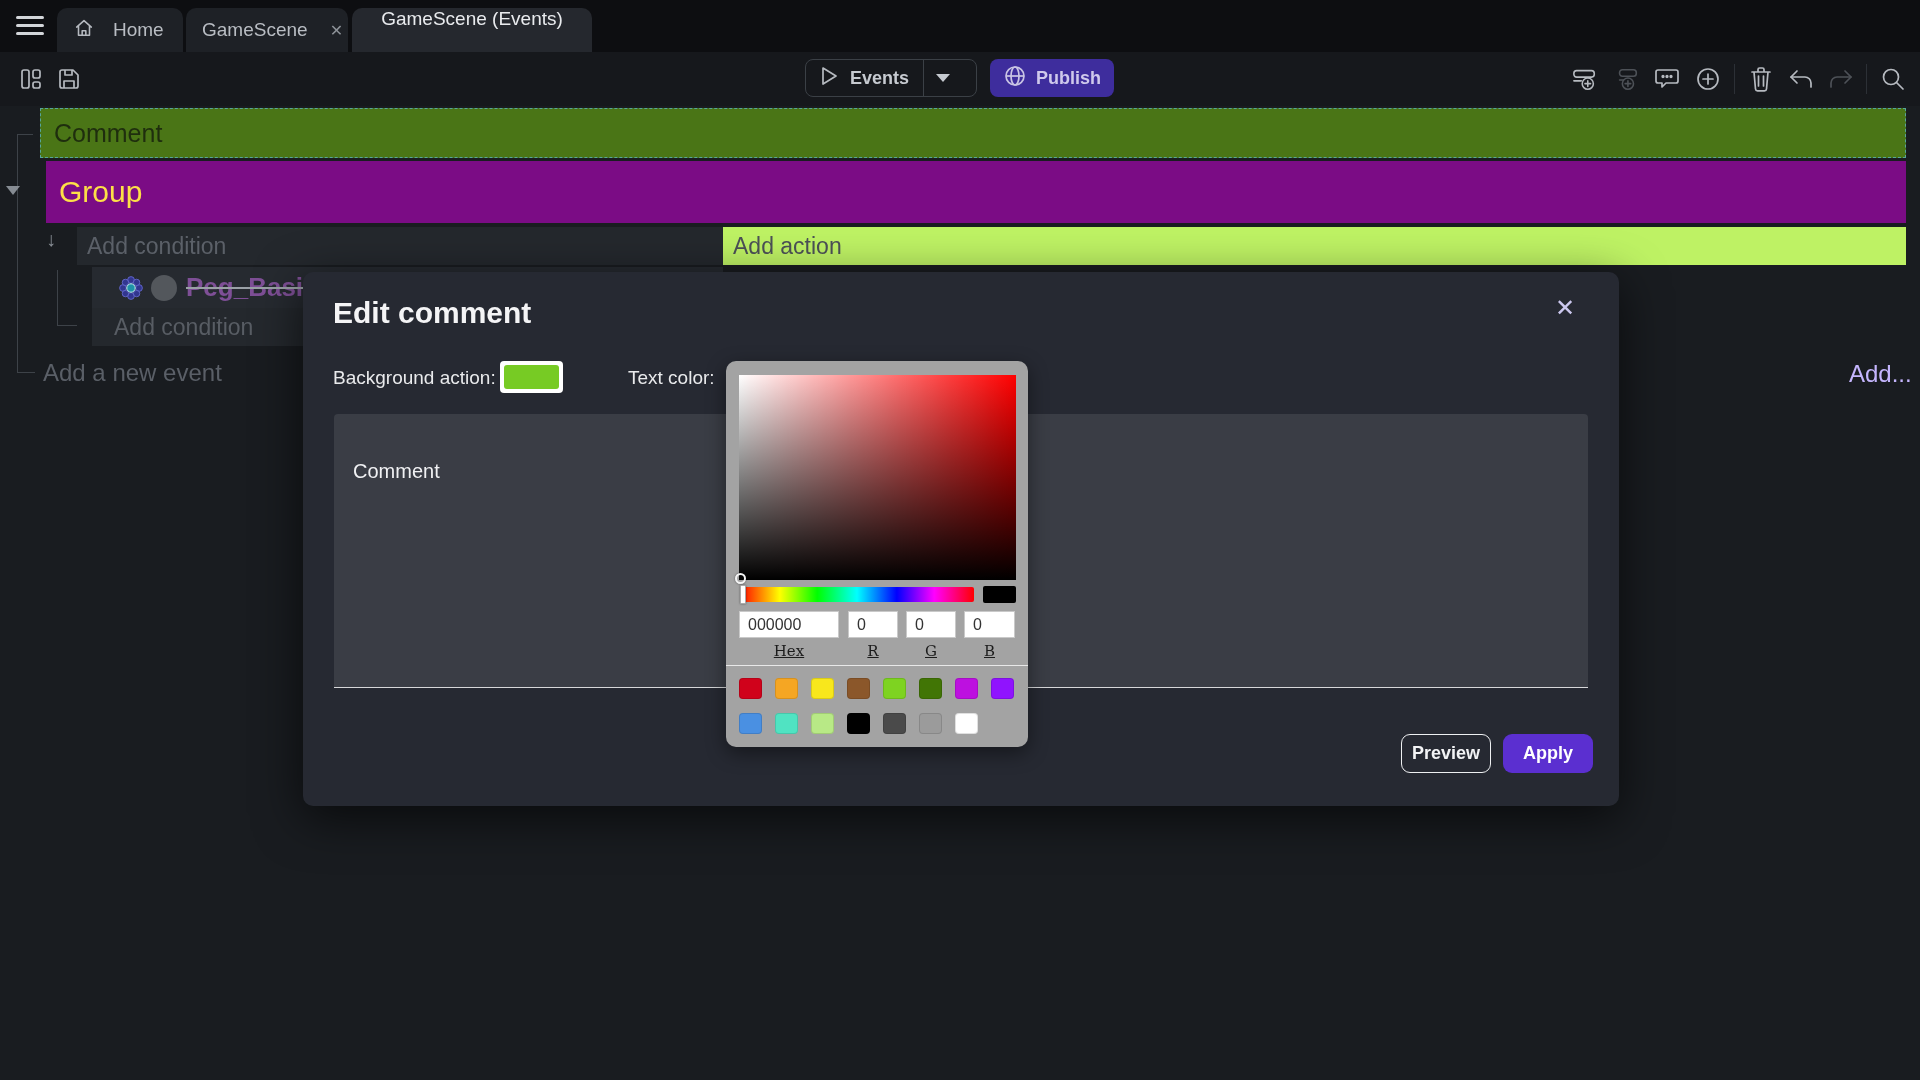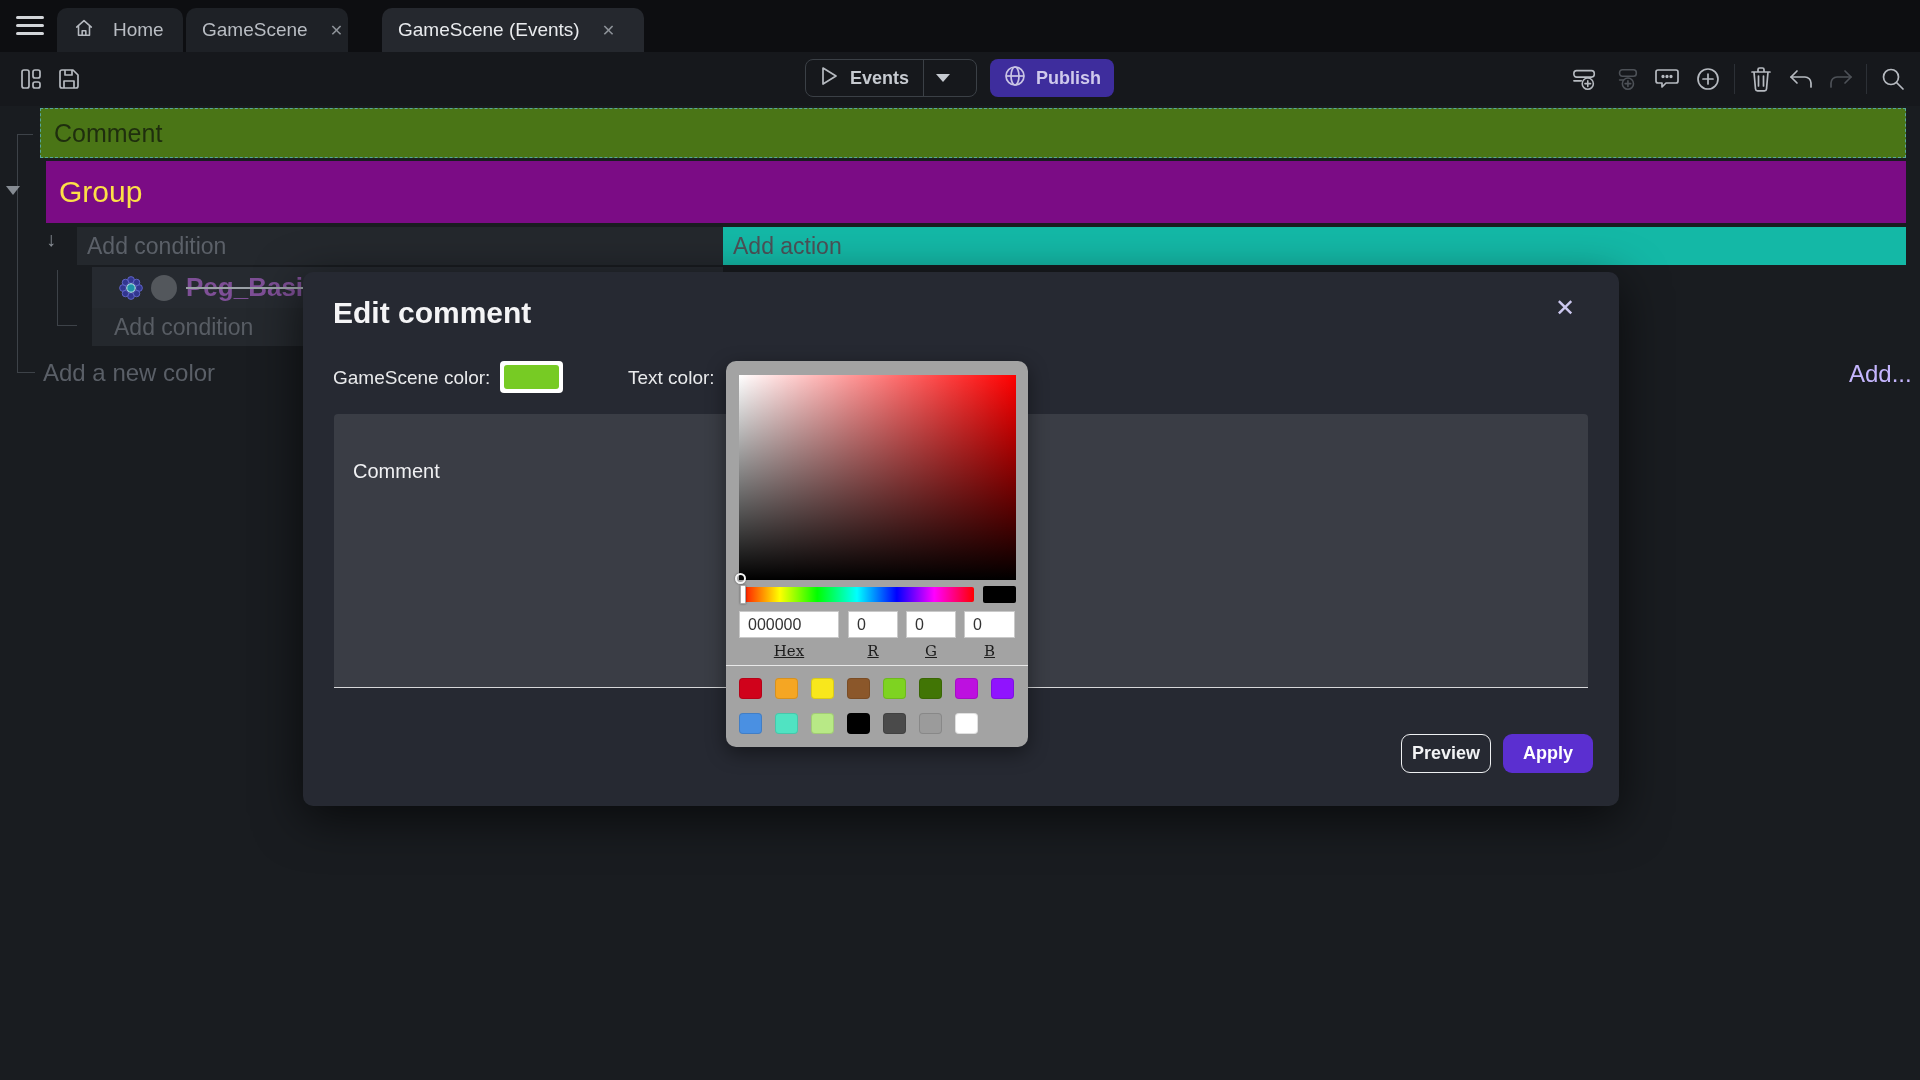--- a/index.html
+++ b/index.html
@@ -36,21 +36,21 @@
   .tline { position:absolute; background:#3d4248; }
   .tri-down { position:absolute; width:0; height:0; border-left:7px solid transparent;
               border-right:7px solid transparent; border-top:9px solid #868c93; }
   .arrow-glyph { position:absolute; color:#868c93; font-size:20px; }
   .bar { position:absolute; display:flex; align-items:center; padding-left:13px; }
   .bar-comment { left:40px; top:2px; width:1866px; height:50px; font-size:25px; color:#1f2e0e;
                  border:1px dashed rgba(90,180,200,.75); }
   .bar-group { left:46px; top:55px; width:1860px; height:62px; font-size:30px; color:#fde047; }
   .cellA-cond { position:absolute; left:77px; top:121px; width:646px; height:38px; background:#24282d;
                 display:flex; align-items:center; padding-left:10px; color:#5b6068; font-size:23px; }
-  .cellA-act  { position:absolute; left:723px; top:121px; width:1183px; height:38px; background:#14b8a6;
+  .cellA-act  { position:absolute; left:723px; top:121px; width:1183px; height:38px; background:#bef264;
                 display:flex; align-items:center; padding-left:10px; color:#4c5157; font-size:23px; }
   .subrow { position:absolute; left:92px; top:161px; width:631px; height:41px; background:#262a30;
             display:flex; align-items:center; }
   .obj-circle { width:26px; height:26px; border-radius:50%; background:#53575c; margin-left:7px; }
   .cond-name { margin-left:9px; font-size:26px; font-weight:bold; color:#7e4f96;
                text-decoration:line-through; text-decoration-color:#9aa0a6; text-decoration-thickness:2px; }
   .rowB { position:absolute; left:92px; top:202px; width:631px; height:38px; background:#24282d;
           display:flex; align-items:center; padding-left:22px; color:#585d64; font-size:23px; }
   .add-new { position:absolute; left:43px; top:253px; color:#5a5f67; font-size:24px; }
   .add-ellipsis { position:absolute; left:1849px; top:254px; color:#c4b5fd; font-size:24px; }
@@ -118,21 +118,21 @@
           </svg>
       </span>
       <span>Home</span>
     </div>
 
     <div class="tab" style="left:186px; width:162px;">
       <span>GameScene</span>
       <span class="x">✕</span>
     </div>
 
-    <div class="tab active" style="left:382px; width:262px;">
+    <div class="tab active" style="left:352px; width:240px;flex-direction:column;">
       <span>GameScene (Events)</span>
       <span class="x">✕</span>
     </div>
   </div>
 
   <div class="toolbar">
     <div class="tbicon" style="left:18px;">
       <svg width="24" height="24" viewBox="0 0 24 24" class="icon-stroke">
           <rect x="3" y="3" width="7" height="18" rx="2"></rect>
           <rect x="14" y="3" width="7" height="8" rx="2"></rect>
@@ -265,29 +265,29 @@
         </svg>
       </span>
       <span class="obj-circle"></span>
       <span class="cond-name">Peg_Basic-</span>
     </div>
 
     <div class="rowB">
       <span>Add condition</span>
     </div>
 
-    <div class="add-new">Add a new color</div>
+    <div class="add-new">Add a new event</div>
     <div class="add-ellipsis">Add...</div>
   </div>
 
   <div class="modal">
     <div class="modal-title">Edit comment</div>
     <div class="modal-close">✕</div>
 
-    <div class="clr-label" style="left:30px;">GameScene color:</div>
+    <div class="clr-label" style="left:30px;">Background action:</div>
     <div class="chip" style="left:197px;">
       <div class="chip-inner" style="background: rgb(119, 203, 36);"></div>
     </div>
     <div class="clr-label" style="left:325px;">Text color:</div>
 
     <textarea class="comment-field" style="">Comment</textarea>
 
     <div class="btn-cancel">
       <span>Preview</span>
     </div>

